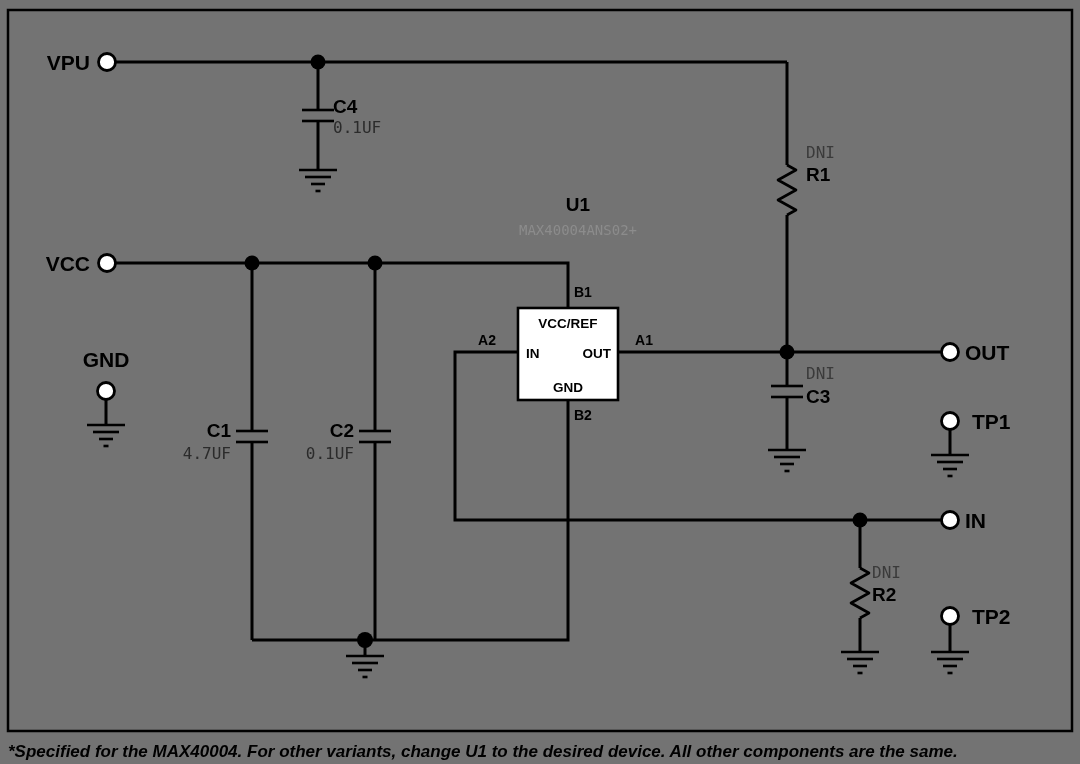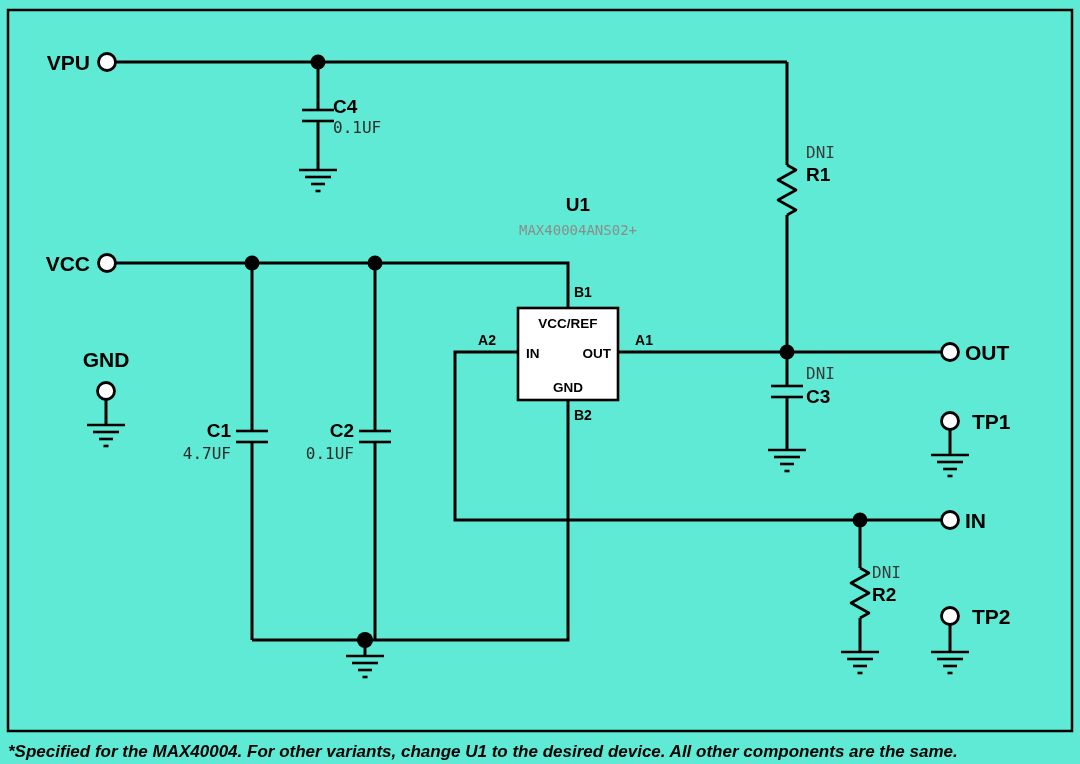--- a/index.html
+++ b/index.html
@@ -1,20 +1,20 @@
 <!DOCTYPE html>
 <html><head>
 <meta charset="utf-8">
 <style>
   html, body { margin: 0; padding: 0; background: #ffffff; }
   .page {
     position: relative;
     width: 1080px;
     height: 764px;
-    background: #5eead4;
+    background: #737373;
     font-family: "Liberation Sans", sans-serif;
   }
   svg text { fill: #000000; }
   .t-term    { font-family: "Liberation Sans", sans-serif; font-size: 21px; font-weight: bold; }
   .t-ref     { font-family: "Liberation Sans", sans-serif; font-size: 19px; font-weight: bold; }
   .t-val     { font-family: "DejaVu Sans Mono", monospace; font-size: 16px; fill: #2b2b2b; }
   .t-dni     { font-family: "DejaVu Sans Mono", monospace; font-size: 16px; fill: #3a3a3a; }
   .t-part    { font-family: "DejaVu Sans Mono", monospace; font-size: 14px; fill: #8c8c8c; }
   .t-pin     { font-family: "Liberation Sans", sans-serif; font-size: 14px; font-weight: bold; }
   .t-pinname { font-family: "Liberation Sans", sans-serif; font-size: 13.5px; font-weight: 600; }

